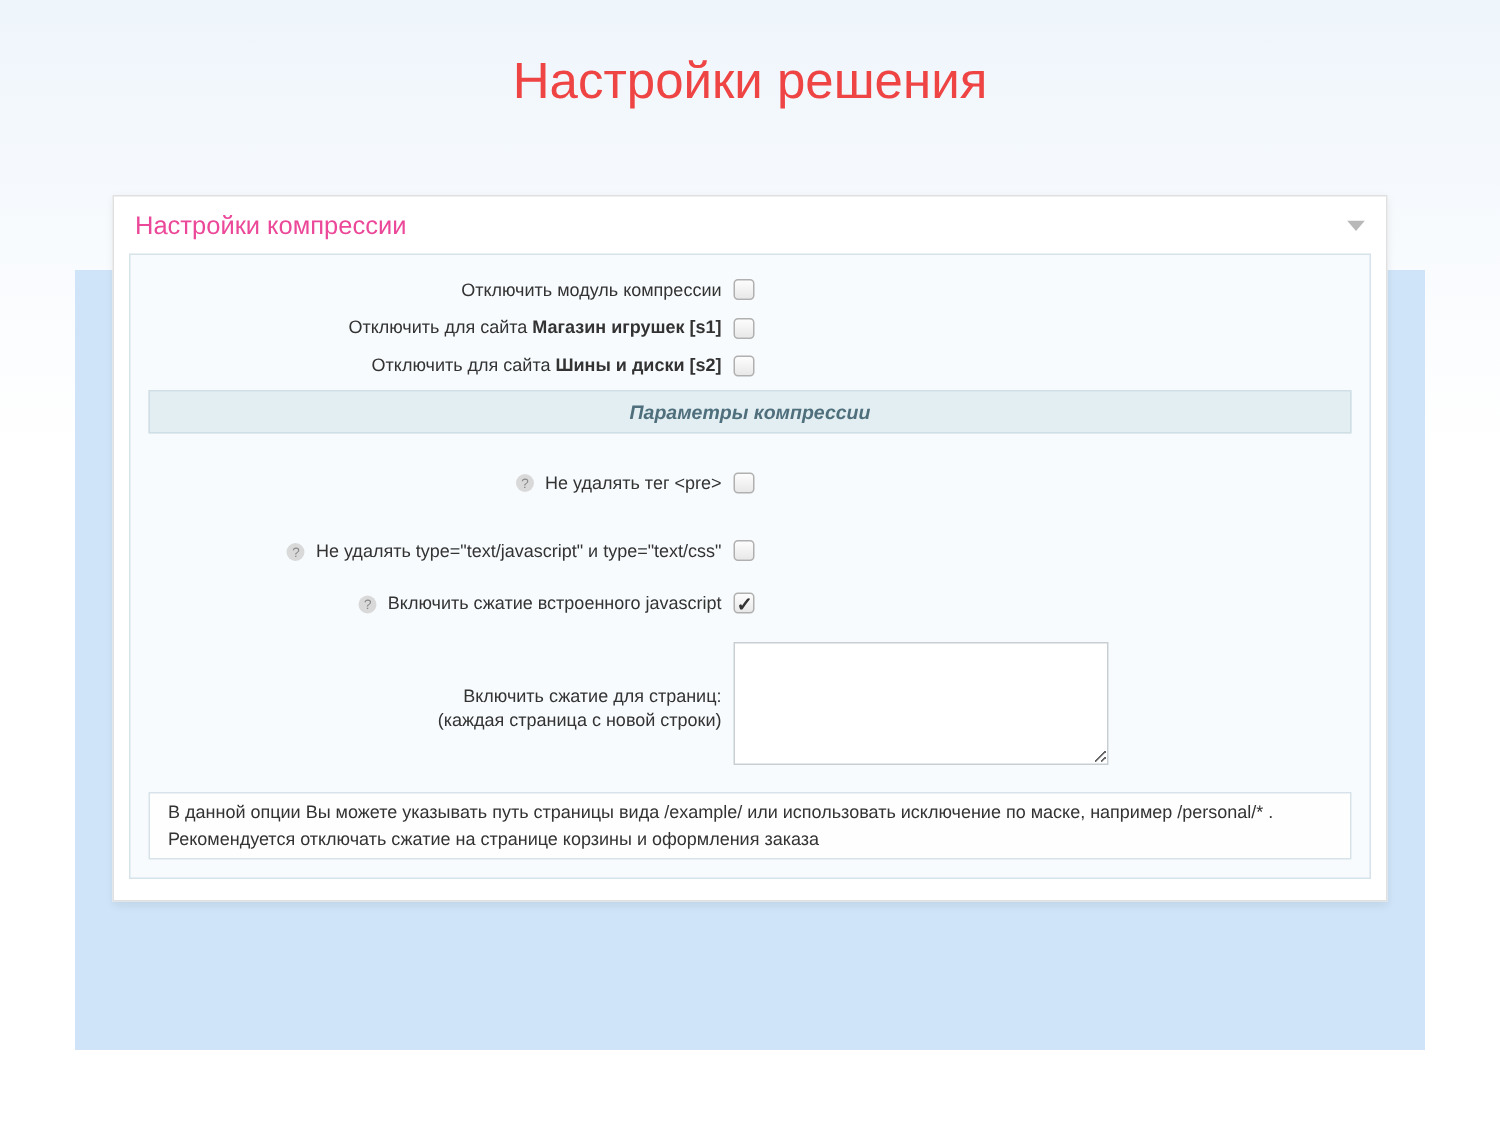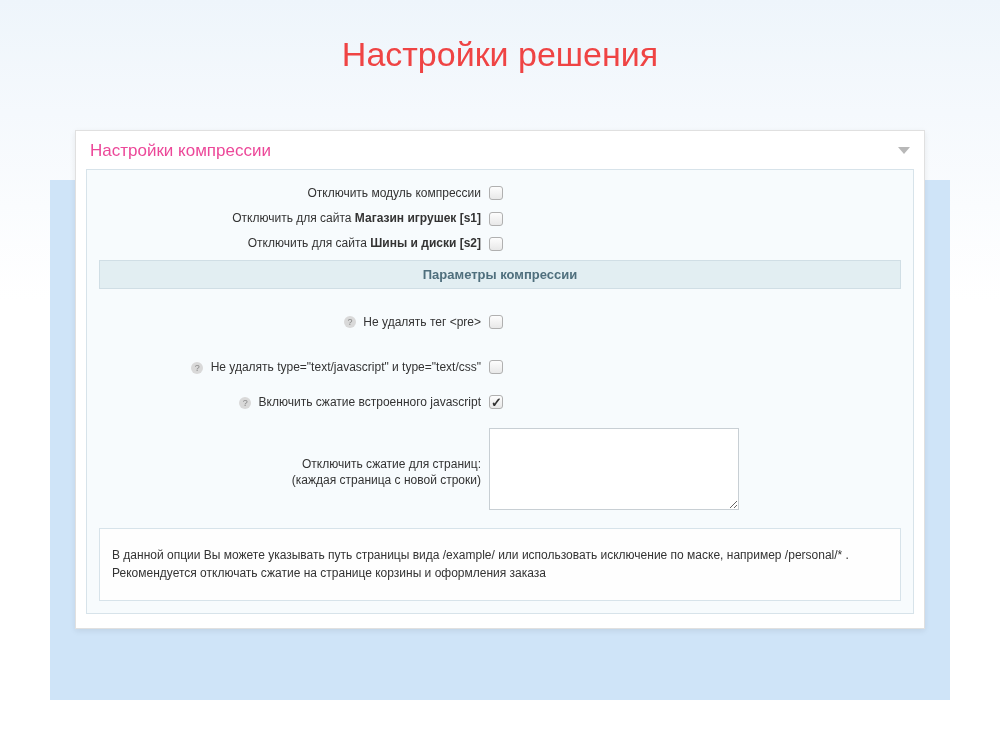--- a/index.html
+++ b/index.html
@@ -109,34 +109,35 @@
   }
   .section-bar {
     background: #e2eef2;
     border: 1px solid #d0dee5;
     text-align: center;
     font-size: 13px;
     font-weight: bold;
     color: #4f6f7d;
     padding: 6px 0;
     margin: 8px 0 14px 0;
+    font-style: italic;
   }
   textarea.exclude {
     width: 250px;
     height: 82px;
     border: 1px solid #c8cfd4;
     resize: both;
     font-size: 12px;
     background: #fff;
   }
   .note-box {
     margin-top: 14px;
     border: 1px solid #d7e3ea;
     background: #fefefe;
-    padding: 18px 12px;
+    padding: 4px 12px;
     font-size: 12px;
     color: #333;
     line-height: 1.45;
   }
   .spacer-lg { height: 10px; }
 </style>
 </head>
 <body>
 
 <div class="bg-block"></div>
@@ -211,21 +212,21 @@
         <span class="help-icon">?</span>
         <span>Включить сжатие встроенного javascript</span>
       </div>
       <div class="ctrl-col"><span class="cb checked"></span></div>
     </div>
 
     <div class="spacer-lg"></div>
 
     <div class="form-row">
       <div class="label-col">
-        <span>Отключить сжатие для страниц:</span><br>
+        <span>Включить сжатие для страниц:</span><br>
         <span>(каждая страница с новой строки)</span>
       </div>
       <div class="ctrl-col">
         <textarea class="exclude" style=""></textarea>
       </div>
     </div>
 
     <div class="note-box">В данной опции Вы можете указывать путь страницы вида /example/ или использовать исключение по маске, например /personal/* . Рекомендуется отключать сжатие на странице корзины и оформления заказа</div>
 
   </div>

